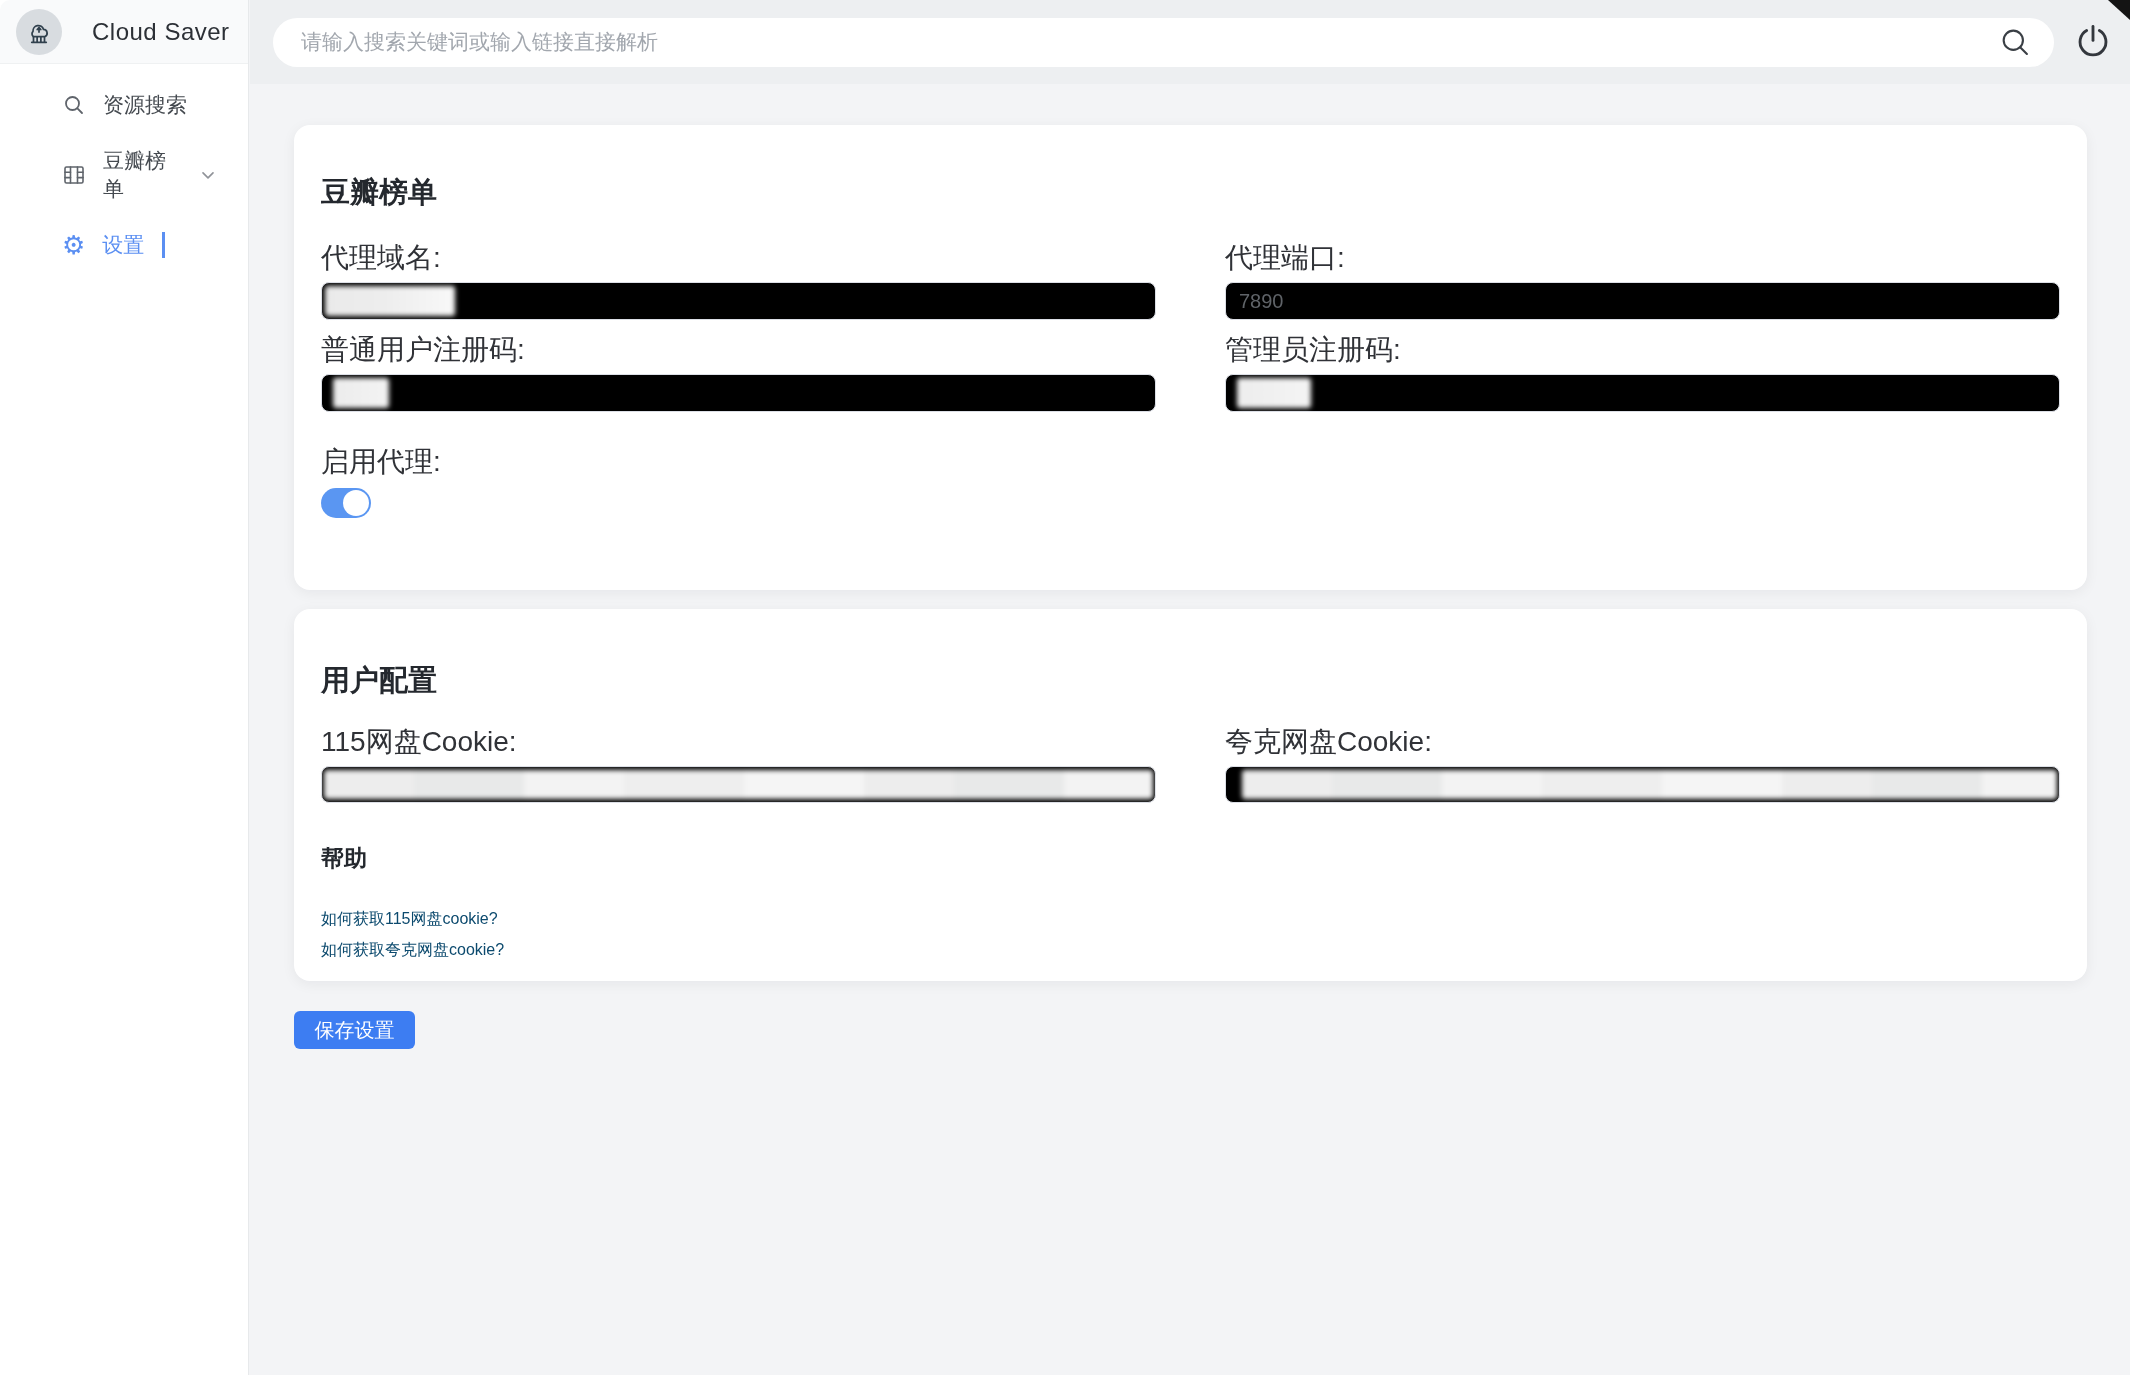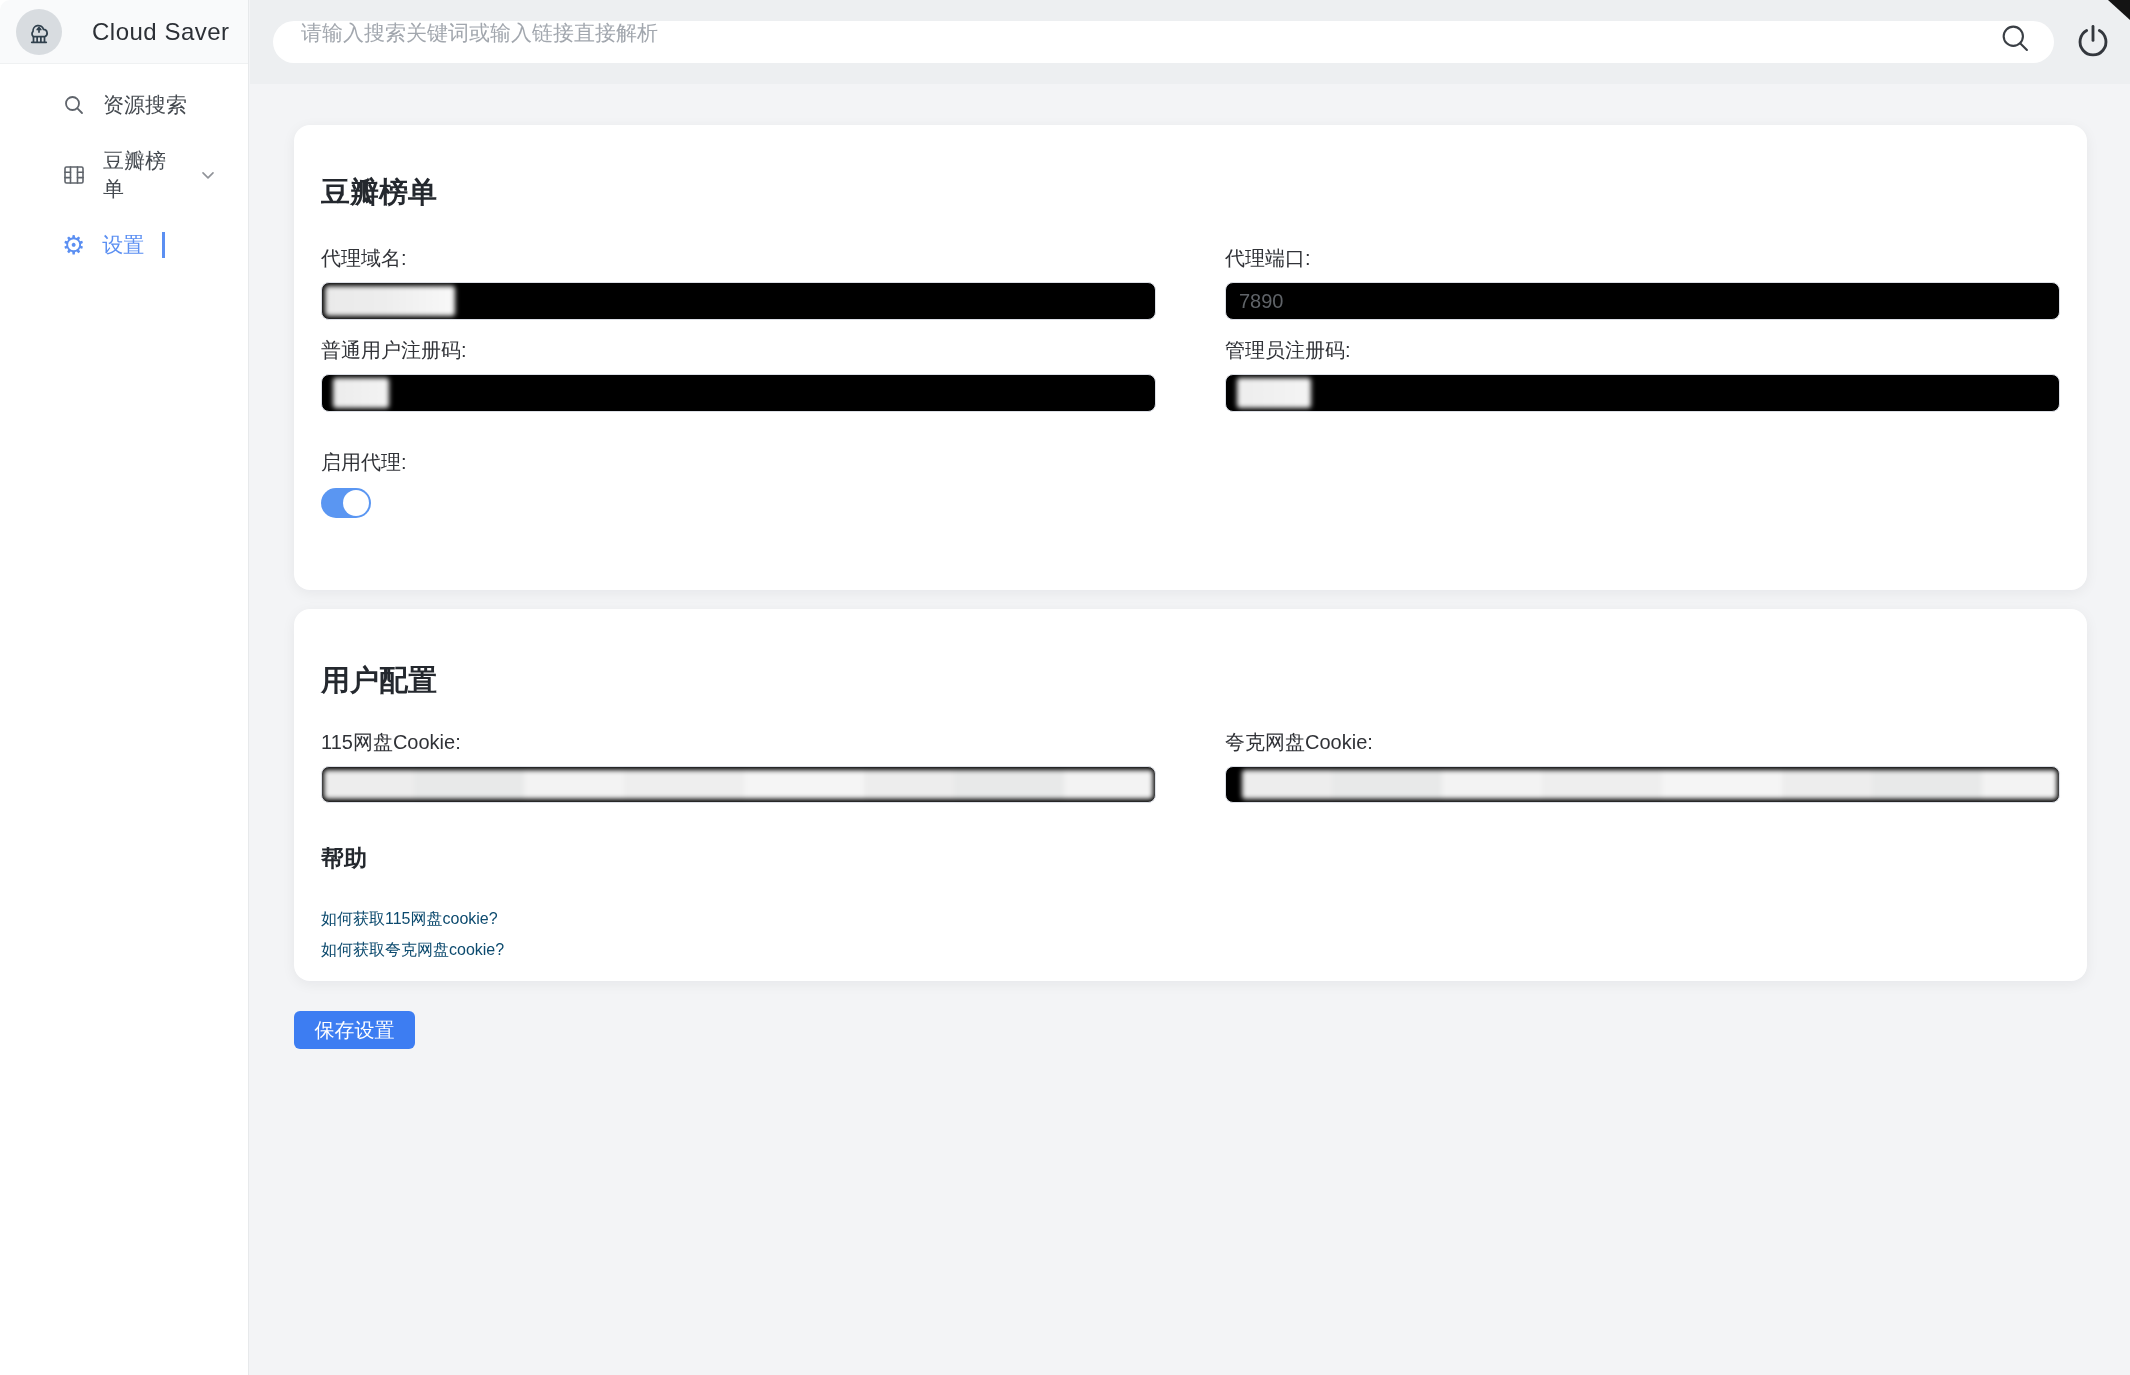--- a/index.html
+++ b/index.html
@@ -41,22 +41,22 @@
     margin-left:1px; vertical-align:middle;
   }
   .gear-glyph { font-size:26px; line-height:1; }
 
   
   .topbar {
     position:absolute; left:250px; top:0; right:0; height:84px;
     background:#edeff1; display:flex; align-items:center; z-index:2;
   }
   .search-pill {
-    margin-left:23px; width:1781px; height:42px; background:#ffffff;
-    border-radius:25px; display:flex; align-items:flex-start; padding:0 22px 0 28px;
+    margin-left:23px; width:1781px; height:49px; background:#ffffff;
+    border-radius:25px; display:flex; align-items:center; padding:0 22px 0 28px;
   }
   .search-input {
     flex:1; border:none; outline:none; font-size:21px; color:#303237;
     font-family:"Liberation Sans", sans-serif; background:transparent;
   }
   .search-input::placeholder { color:#a2a7ae; }
   .search-btn { display:flex; align-items:center; color:#3a3f45; background:none; border:none; cursor:pointer; }
   .power-btn {
     margin-left:20px; display:flex; align-items:center; color:#33373d;
     background:none; border:none; cursor:pointer;
@@ -76,21 +76,21 @@
     box-shadow:0 3px 14px rgba(15,23,42,.06);
     padding:0 27px; overflow:hidden;
   }
   .card-network { height:465px; }
   .card-user { height:372px; margin-top:19px; }
   .card h2 { font-size:29px; line-height:35px; color:#24282e; font-weight:bold; }
   .card-network h2 { padding-top:50px; margin-bottom:34px; }
   .card-user h2 { padding-top:54px; margin-bottom:30px; }
 
   .field-grid { display:grid; grid-template-columns:1fr 1fr; column-gap:69px; row-gap:16px; }
-  .field-label { font-size:20px; line-height:28px; color:#303237; margin-bottom:10px; }
+  .field-label { font-size:28px; line-height:28px; color:#303237; margin-bottom:10px; }
   .input {
     position:relative; height:38px; background:#000000;
     border:1px solid #dcdfe6; border-radius:8px;
     display:flex; align-items:center; padding:4px 13px;
   }
   .input-value { font-size:20px; color:#5f6368; }
   .cookie-input { height:37px; }
 
   .censor { position:absolute; top:3px; bottom:3px; border-radius:3px; filter:blur(2.5px); }
   .censor-domain {

